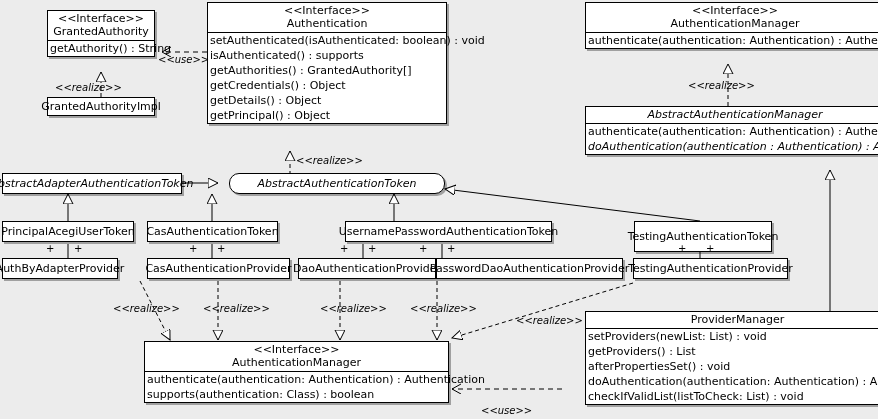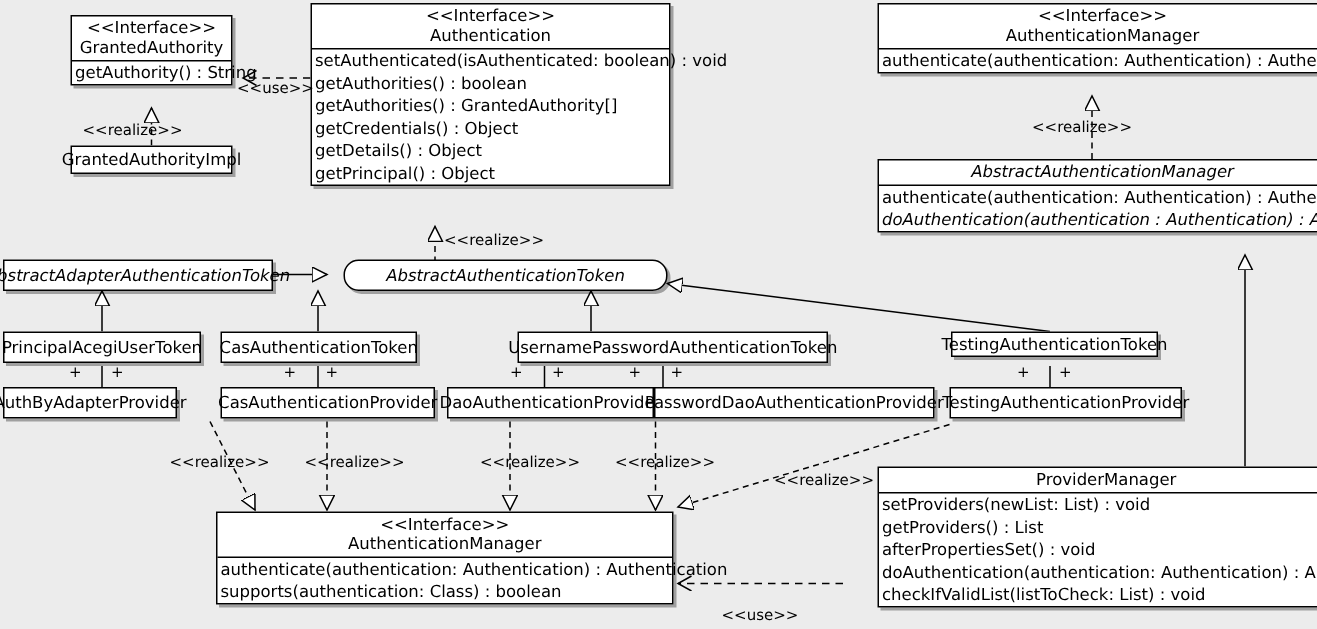--- a/index.html
+++ b/index.html
@@ -64,20 +64,21 @@
     font-size: 11px;
     white-space: nowrap;
   }
   .edgelabel {
     position: absolute;
     font-size: 10px;
     color: #000;
     white-space: nowrap;
     z-index: 3;
     background: transparent;
+    font-style: italic;
   }
   .rolemark {
     position: absolute;
     font-size: 10px;
     z-index: 3;
   }
 </style>
 </head>
 <body>
 
@@ -161,21 +162,21 @@
 
   <div class="edgelabel" style="left:158px; top:54px;">&lt;&lt;use&gt;&gt;</div>
 
   <div class="umlbox" style="left:207px; top:2px; width:240px;">
     <div class="hdr">
       <span class="stereo">&lt;&lt;Interface&gt;&gt;</span>
       <span class="cname">Authentication</span>
     </div>
     <div class="compart">
       <div class="mrow">setAuthenticated(isAuthenticated: boolean) : void</div>
-      <div class="mrow">getAuthorities() : boolean</div>
+      <div class="mrow">isAuthenticated() : supports</div>
       <div class="mrow">getAuthorities() : GrantedAuthority[]</div>
       <div class="mrow">getCredentials() : Object</div>
       <div class="mrow">getDetails() : Object</div>
       <div class="mrow">getPrincipal() : Object</div>
     </div>
   </div>
 
   <div class="edgelabel" style="left:296px; top:155px;">&lt;&lt;realize&gt;&gt;</div>
 
   <div class="umlbox" style="left:585px; top:2px; width:300px;">
@@ -221,21 +222,21 @@
   <div class="rolemark" style="left:217px; top:243px;">+</div>
 
   <div class="umlbox simple" style="left:345px; top:221px; width:207px; height:21px;">
     <span>UsernamePasswordAuthenticationToken</span>
   </div>
   <div class="rolemark" style="left:340px; top:243px;">+</div>
   <div class="rolemark" style="left:368px; top:243px;">+</div>
   <div class="rolemark" style="left:419px; top:243px;">+</div>
   <div class="rolemark" style="left:447px; top:243px;">+</div>
 
-  <div class="umlbox simple" style="left:634px; top:221px; width:138px; height:17px;justify-content:center;">
+  <div class="umlbox simple" style="left:634px; top:221px; width:138px; height:31px;justify-content:center;">
     <span>TestingAuthenticationToken</span>
   </div>
   <div class="rolemark" style="left:678px; top:243px;">+</div>
   <div class="rolemark" style="left:706px; top:243px;">+</div>
 
   <div class="umlbox simple" style="left:2px; top:258px; width:116px; height:21px;">
     <span>AuthByAdapterProvider</span>
   </div>
 
   <div class="umlbox simple" style="left:147px; top:258px; width:143px; height:21px;">

